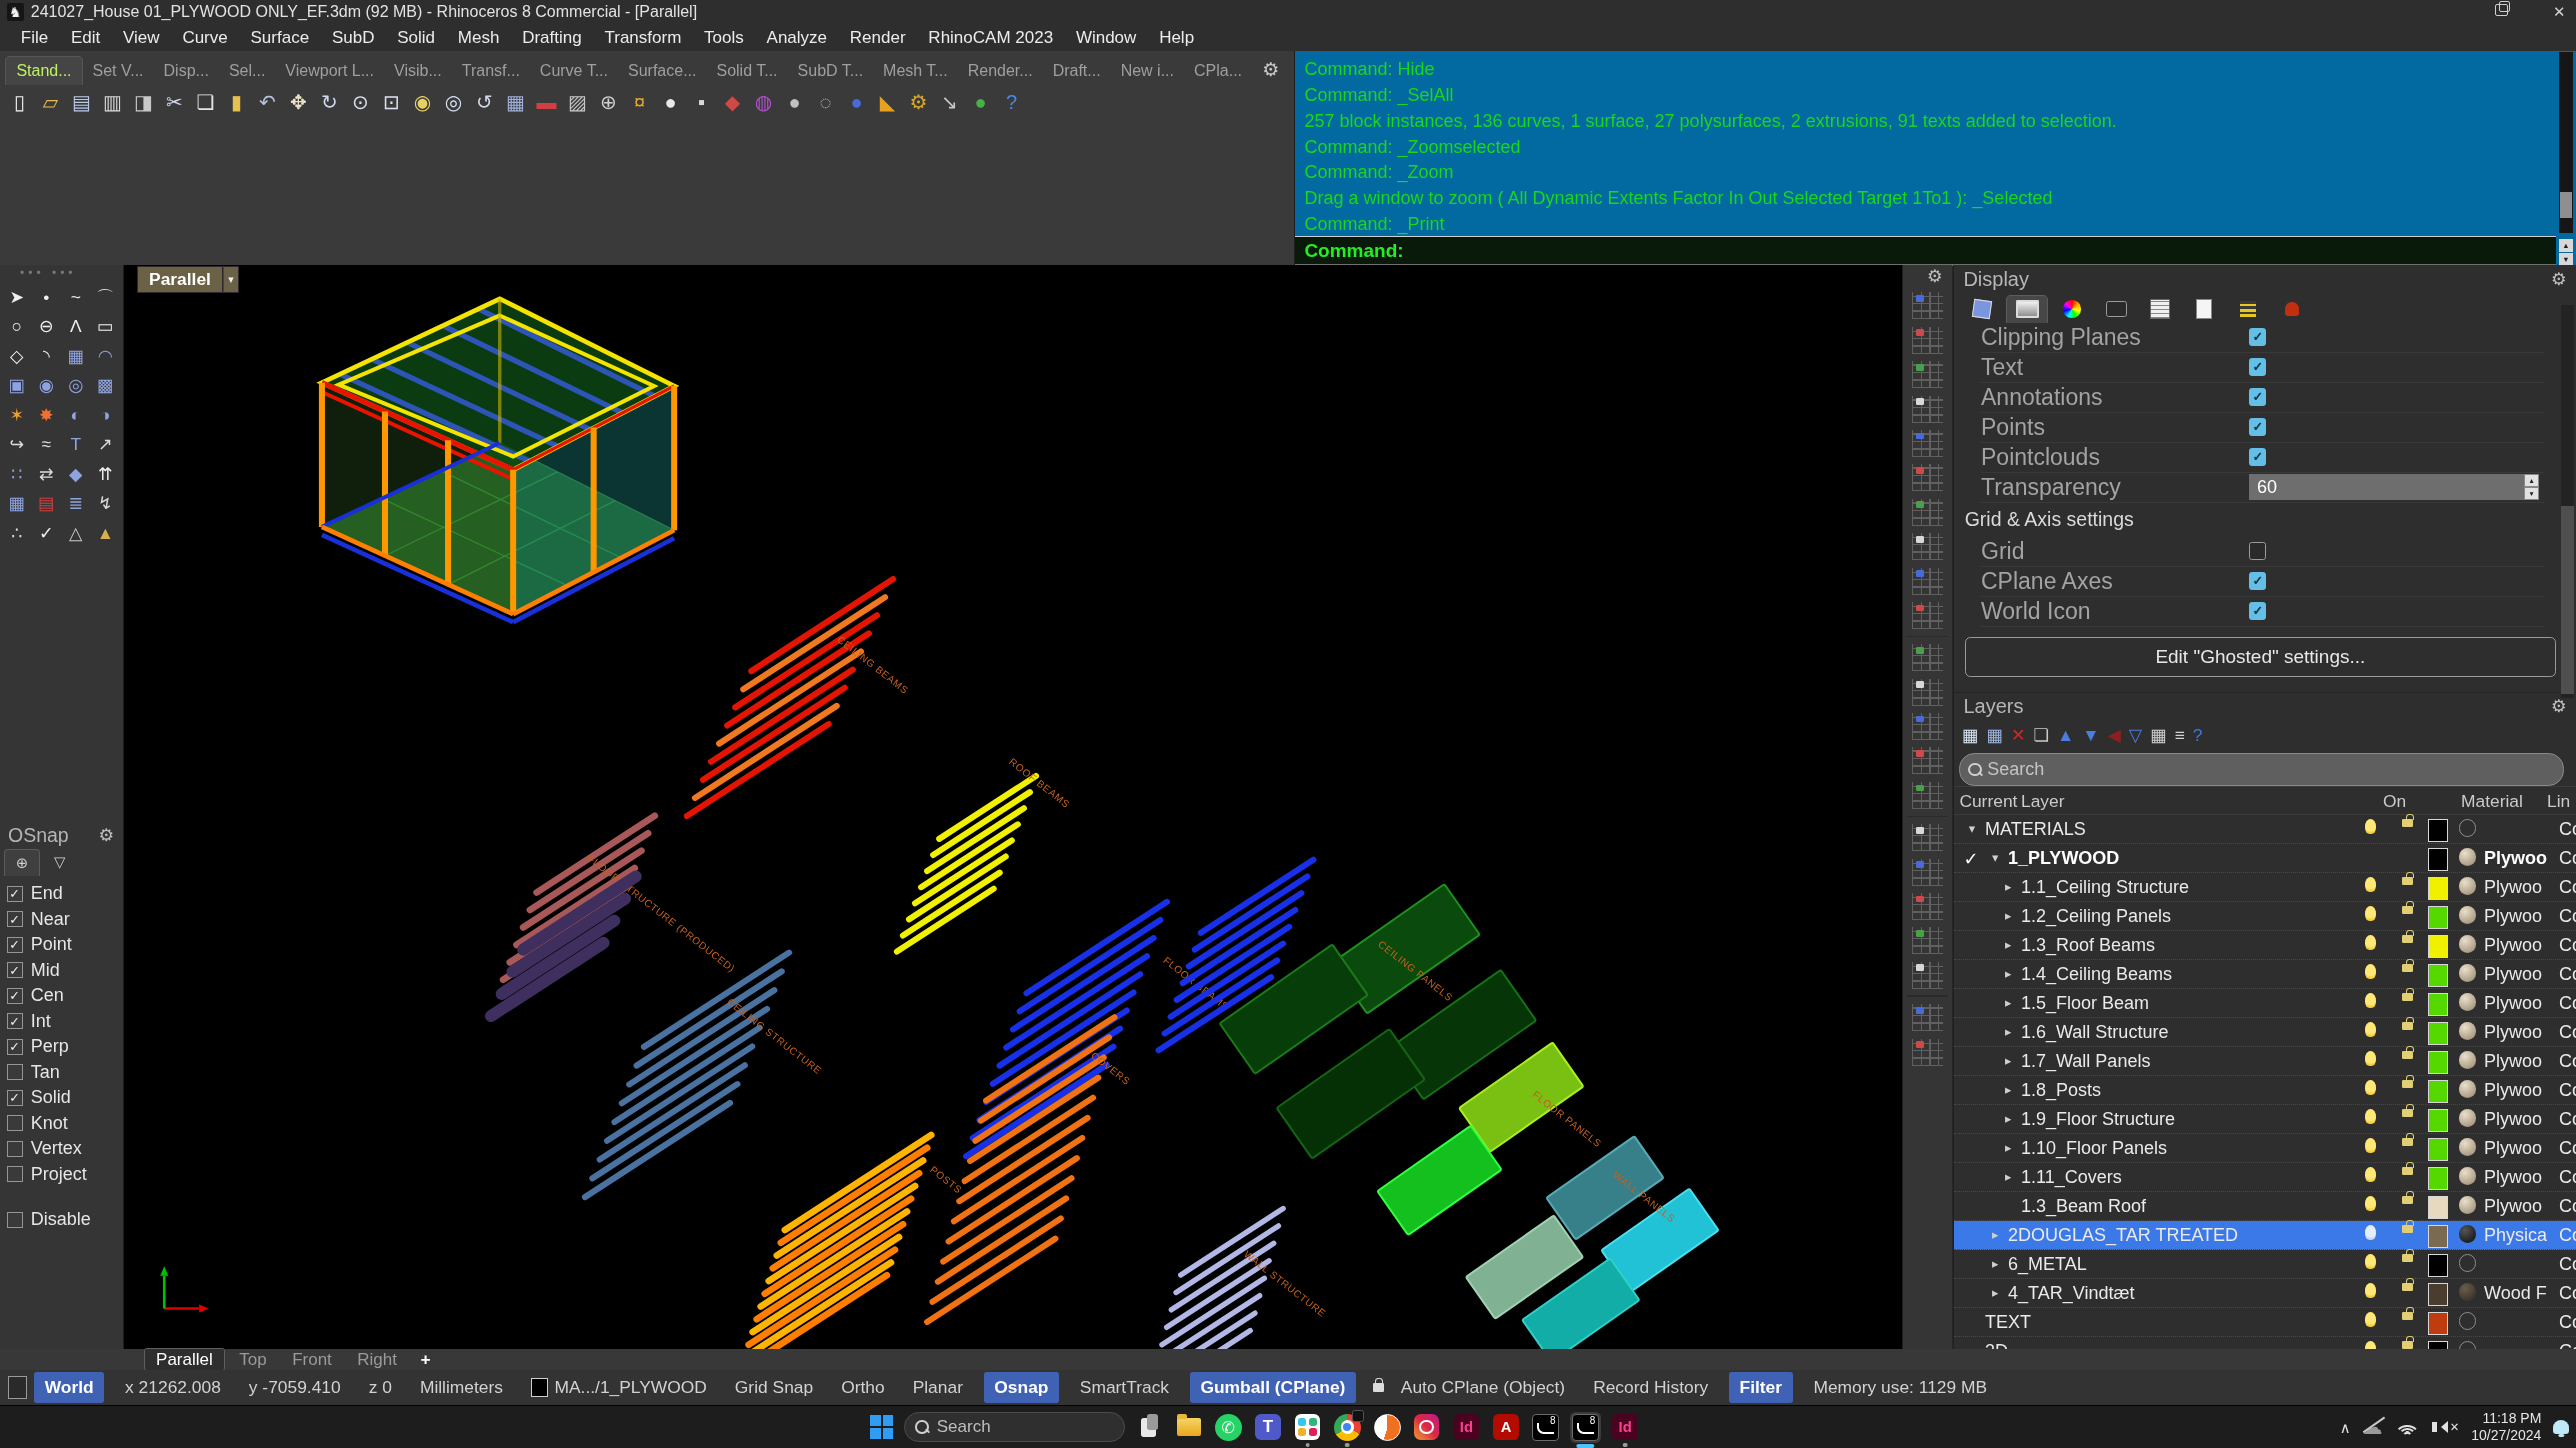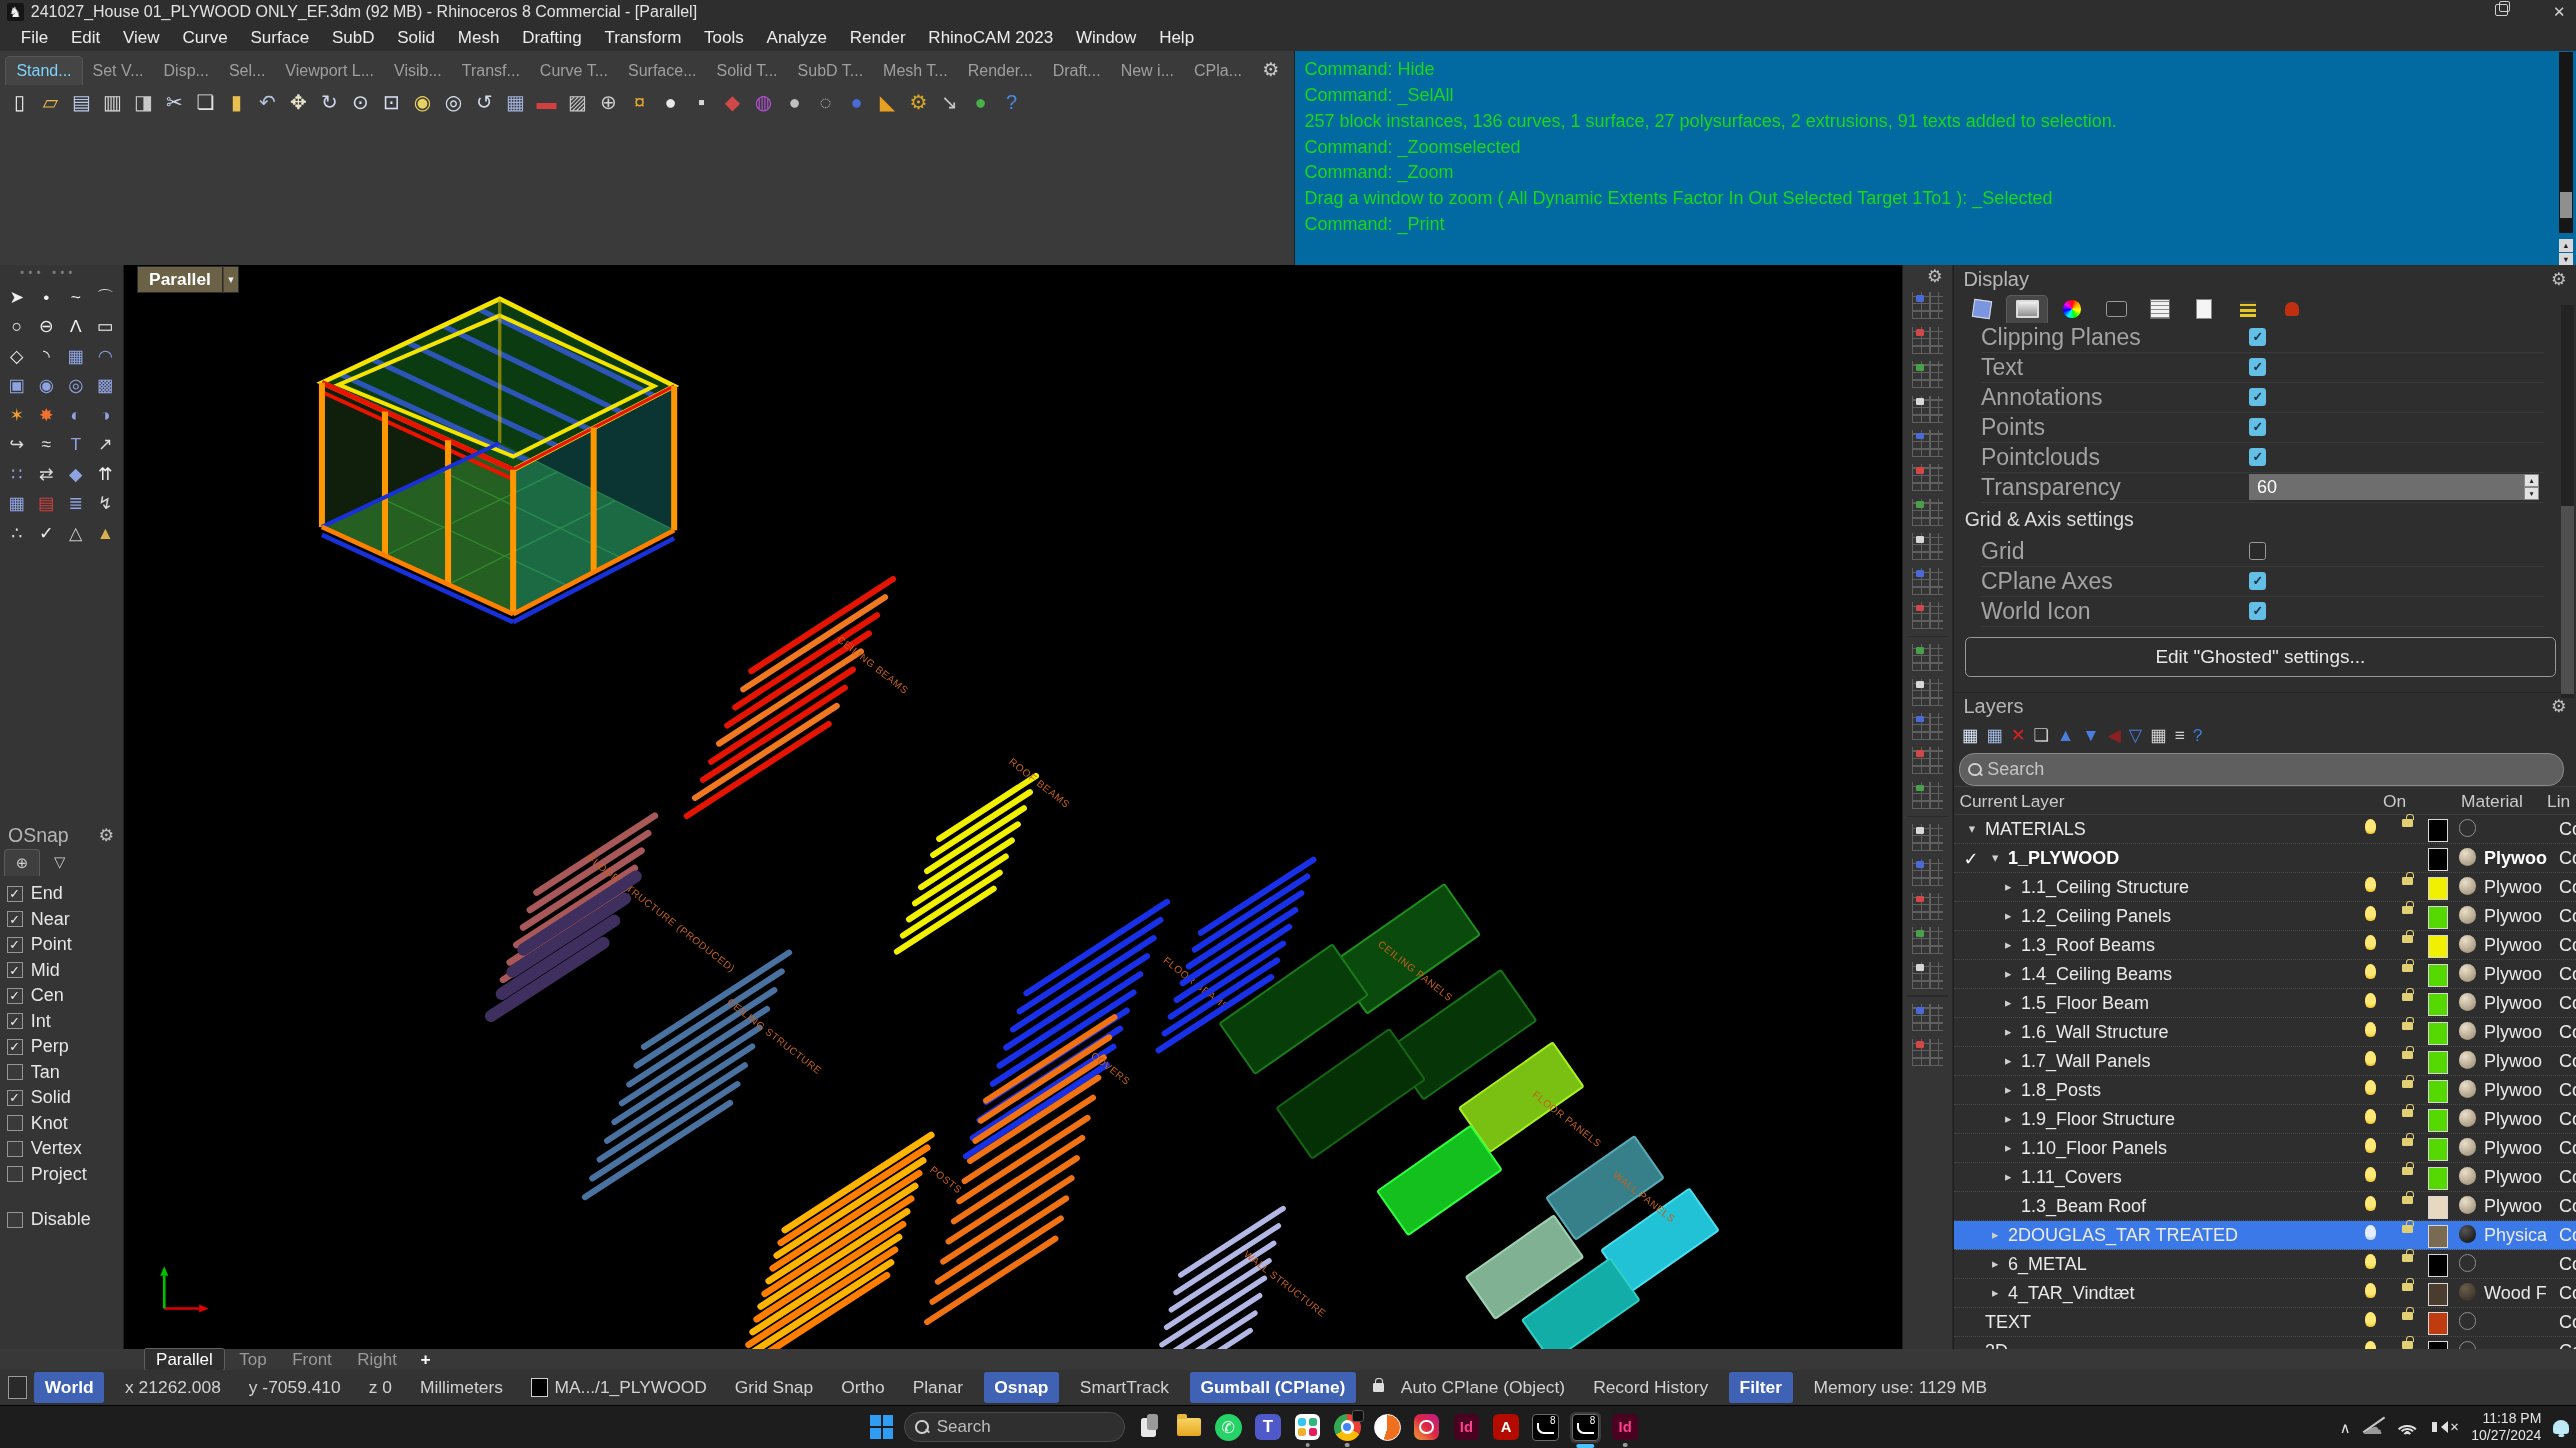--- a/index.html
+++ b/index.html
@@ -13,21 +13,21 @@
   .winbtn{color:#cfcfcf;font-size:14.8px;width:20px;text-align:center;cursor:default}
   .restore-glyph{display:inline-block;width:10.7px;height:10.7px;border:1.3px solid #cfcfcf;border-radius:2px;position:relative}
   .restore-glyph::before{content:"";position:absolute;left:2.7px;top:-4px;width:9.4px;height:9.4px;border:1.3px solid #cfcfcf;border-radius:2px}
   #menubar{position:absolute;left:0;top:24px;width:2576px;height:27px;background:#2e2e2e;display:flex;
     align-items:center;padding-left:9.4px;font-size:17px;color:#ececec;gap:0}
   .menu-item{padding:2.7px 11.4px;white-space:nowrap}
   
   #topzone{position:absolute;left:0;top:51px;width:1294px;height:214px;background:#3a3a3a}
   #tabsrow{position:absolute;left:5.4px;top:2.7px;display:flex;align-items:flex-end;font-size:16px;color:#9f9f9f;height:31px}
   .ttab{padding:4.7px 10px;white-space:nowrap}
-  .ttab.active{background:#454545;color:#7dd3fc;border:0.7px solid #565656;border-bottom:none;border-radius:4.7px 4.7px 0 0}
+  .ttab.active{background:#454545;color:#bef264;border:0.7px solid #565656;border-bottom:none;border-radius:4.7px 4.7px 0 0}
   #tabsgear{position:absolute;right:14.8px;top:6.7px;font-size:19px;color:#c8c8c8}
   #iconsrow{position:absolute;left:4px;top:35px;display:flex}
   .tbi{width:31px;height:32px;display:flex;align-items:center;justify-content:center;font-size:20px}
   
   #cmdzone{position:absolute;left:1294px;top:51px;width:1282px;height:214px;background:#0369a1;border-left:1.3px solid #1e1e1e;box-sizing:border-box}
   .cmdline{position:absolute;left:9.4px;font-size:18px;color:#18d818;white-space:nowrap}
   #cmdprompt{position:absolute;left:0;top:185px;width:1261px;height:27px;background:#0a1a0a;
     border-top:1.3px solid #cfcfcf;border-bottom:2px solid #6f6f6f;display:flex;align-items:center}
   #cmdprompt span{margin-left:9.4px;font-size:19px;font-weight:bold;color:#22ef22}
   #cmdscroll{position:absolute;right:2.7px;top:1.3px;width:14.8px;height:181px;background:#161616}
@@ -266,20 +266,23 @@
 <div id="cmdzone">
   <div id="cmdlines">
       <div class="cmdline" style="top: 8px;">Command: Hide</div>
       <div class="cmdline" style="top: 34px;">Command: _SelAll</div>
       <div class="cmdline" style="top: 60px;">257 block instances, 136 curves, 1 surface, 27 polysurfaces, 2 extrusions, 91 texts added to selection.</div>
       <div class="cmdline" style="top: 86px;">Command: _Zoomselected</div>
       <div class="cmdline" style="top: 111px;">Command: _Zoom</div>
       <div class="cmdline" style="top: 137px;">Drag a window to zoom ( All  Dynamic  Extents  Factor  In  Out  Selected  Target  1To1 ): _Selected</div>
       <div class="cmdline" style="top: 163px;">Command: _Print</div>
     </div>
+  <div id="cmdprompt">
+    <span>Command:</span>
+  </div>
   <div id="cmdscroll">
       <div id="cmdthumb"></div>
     </div>
   <div class="cmdarrow" style="top:188px">▲</div>
   <div class="cmdarrow" style="top:202px">▼</div>
 </div>
 
 <div id="leftdock">
   <div id="dockgrip">••• •••</div>
   <div id="palette">

